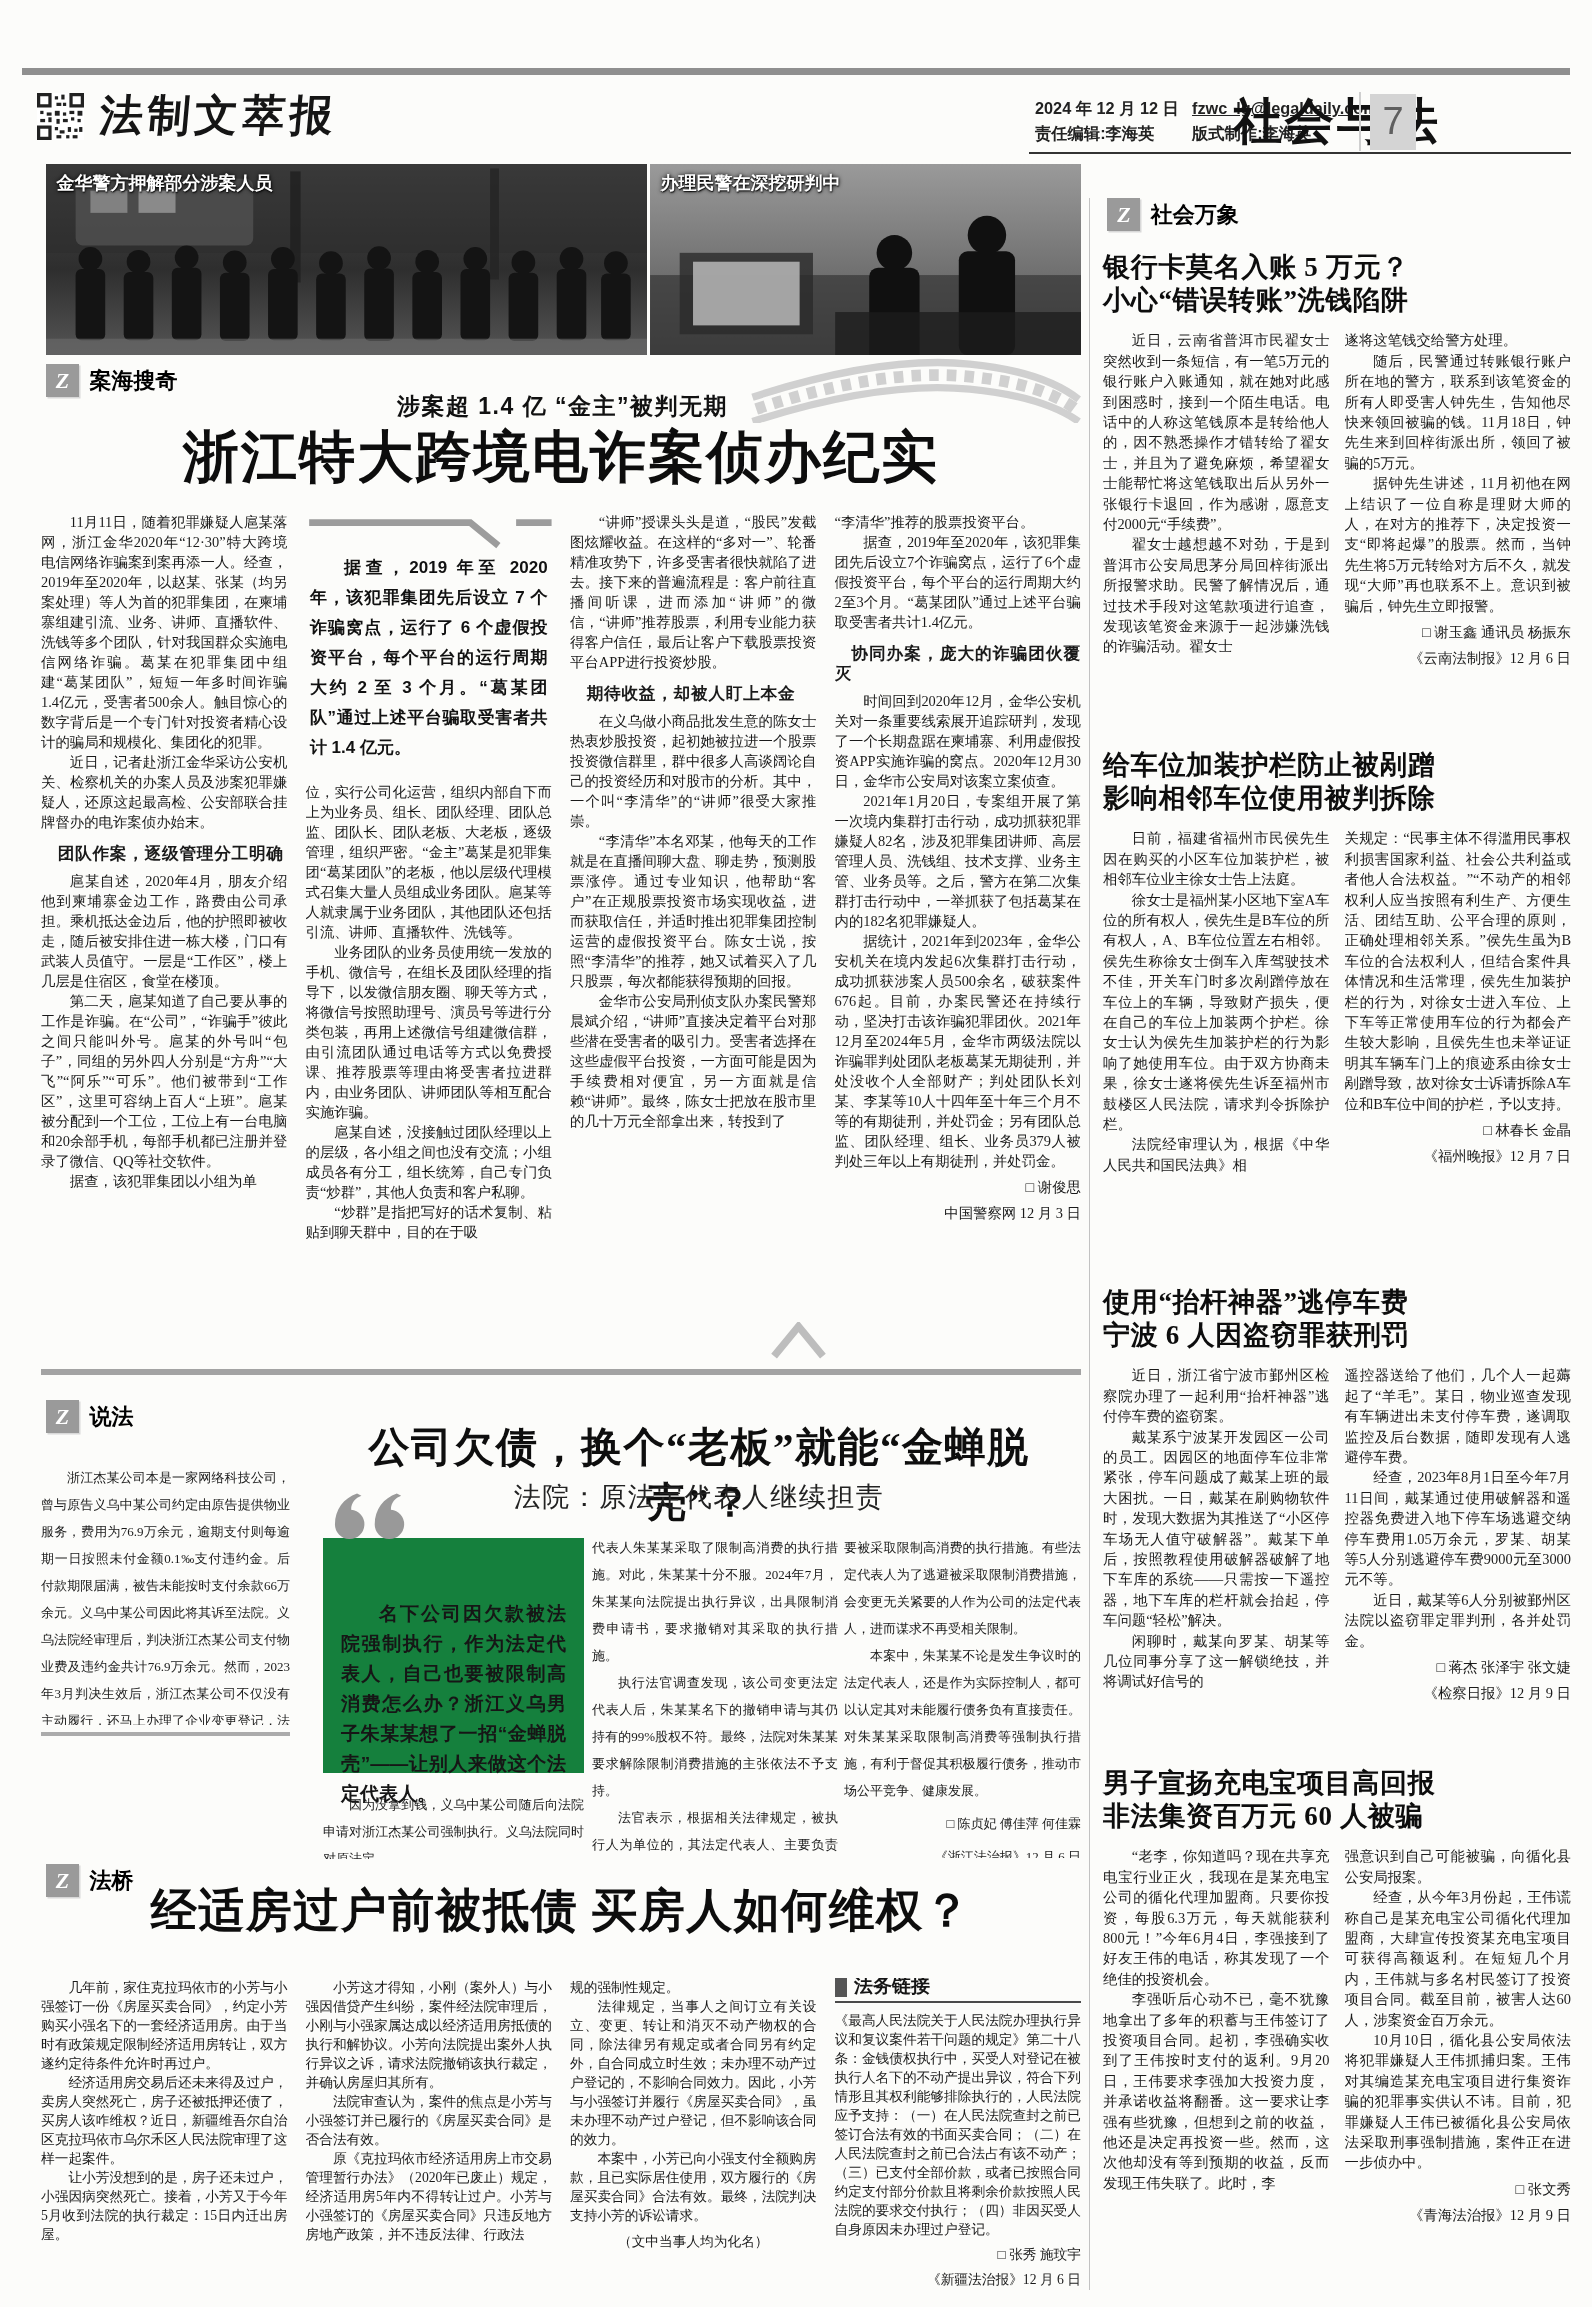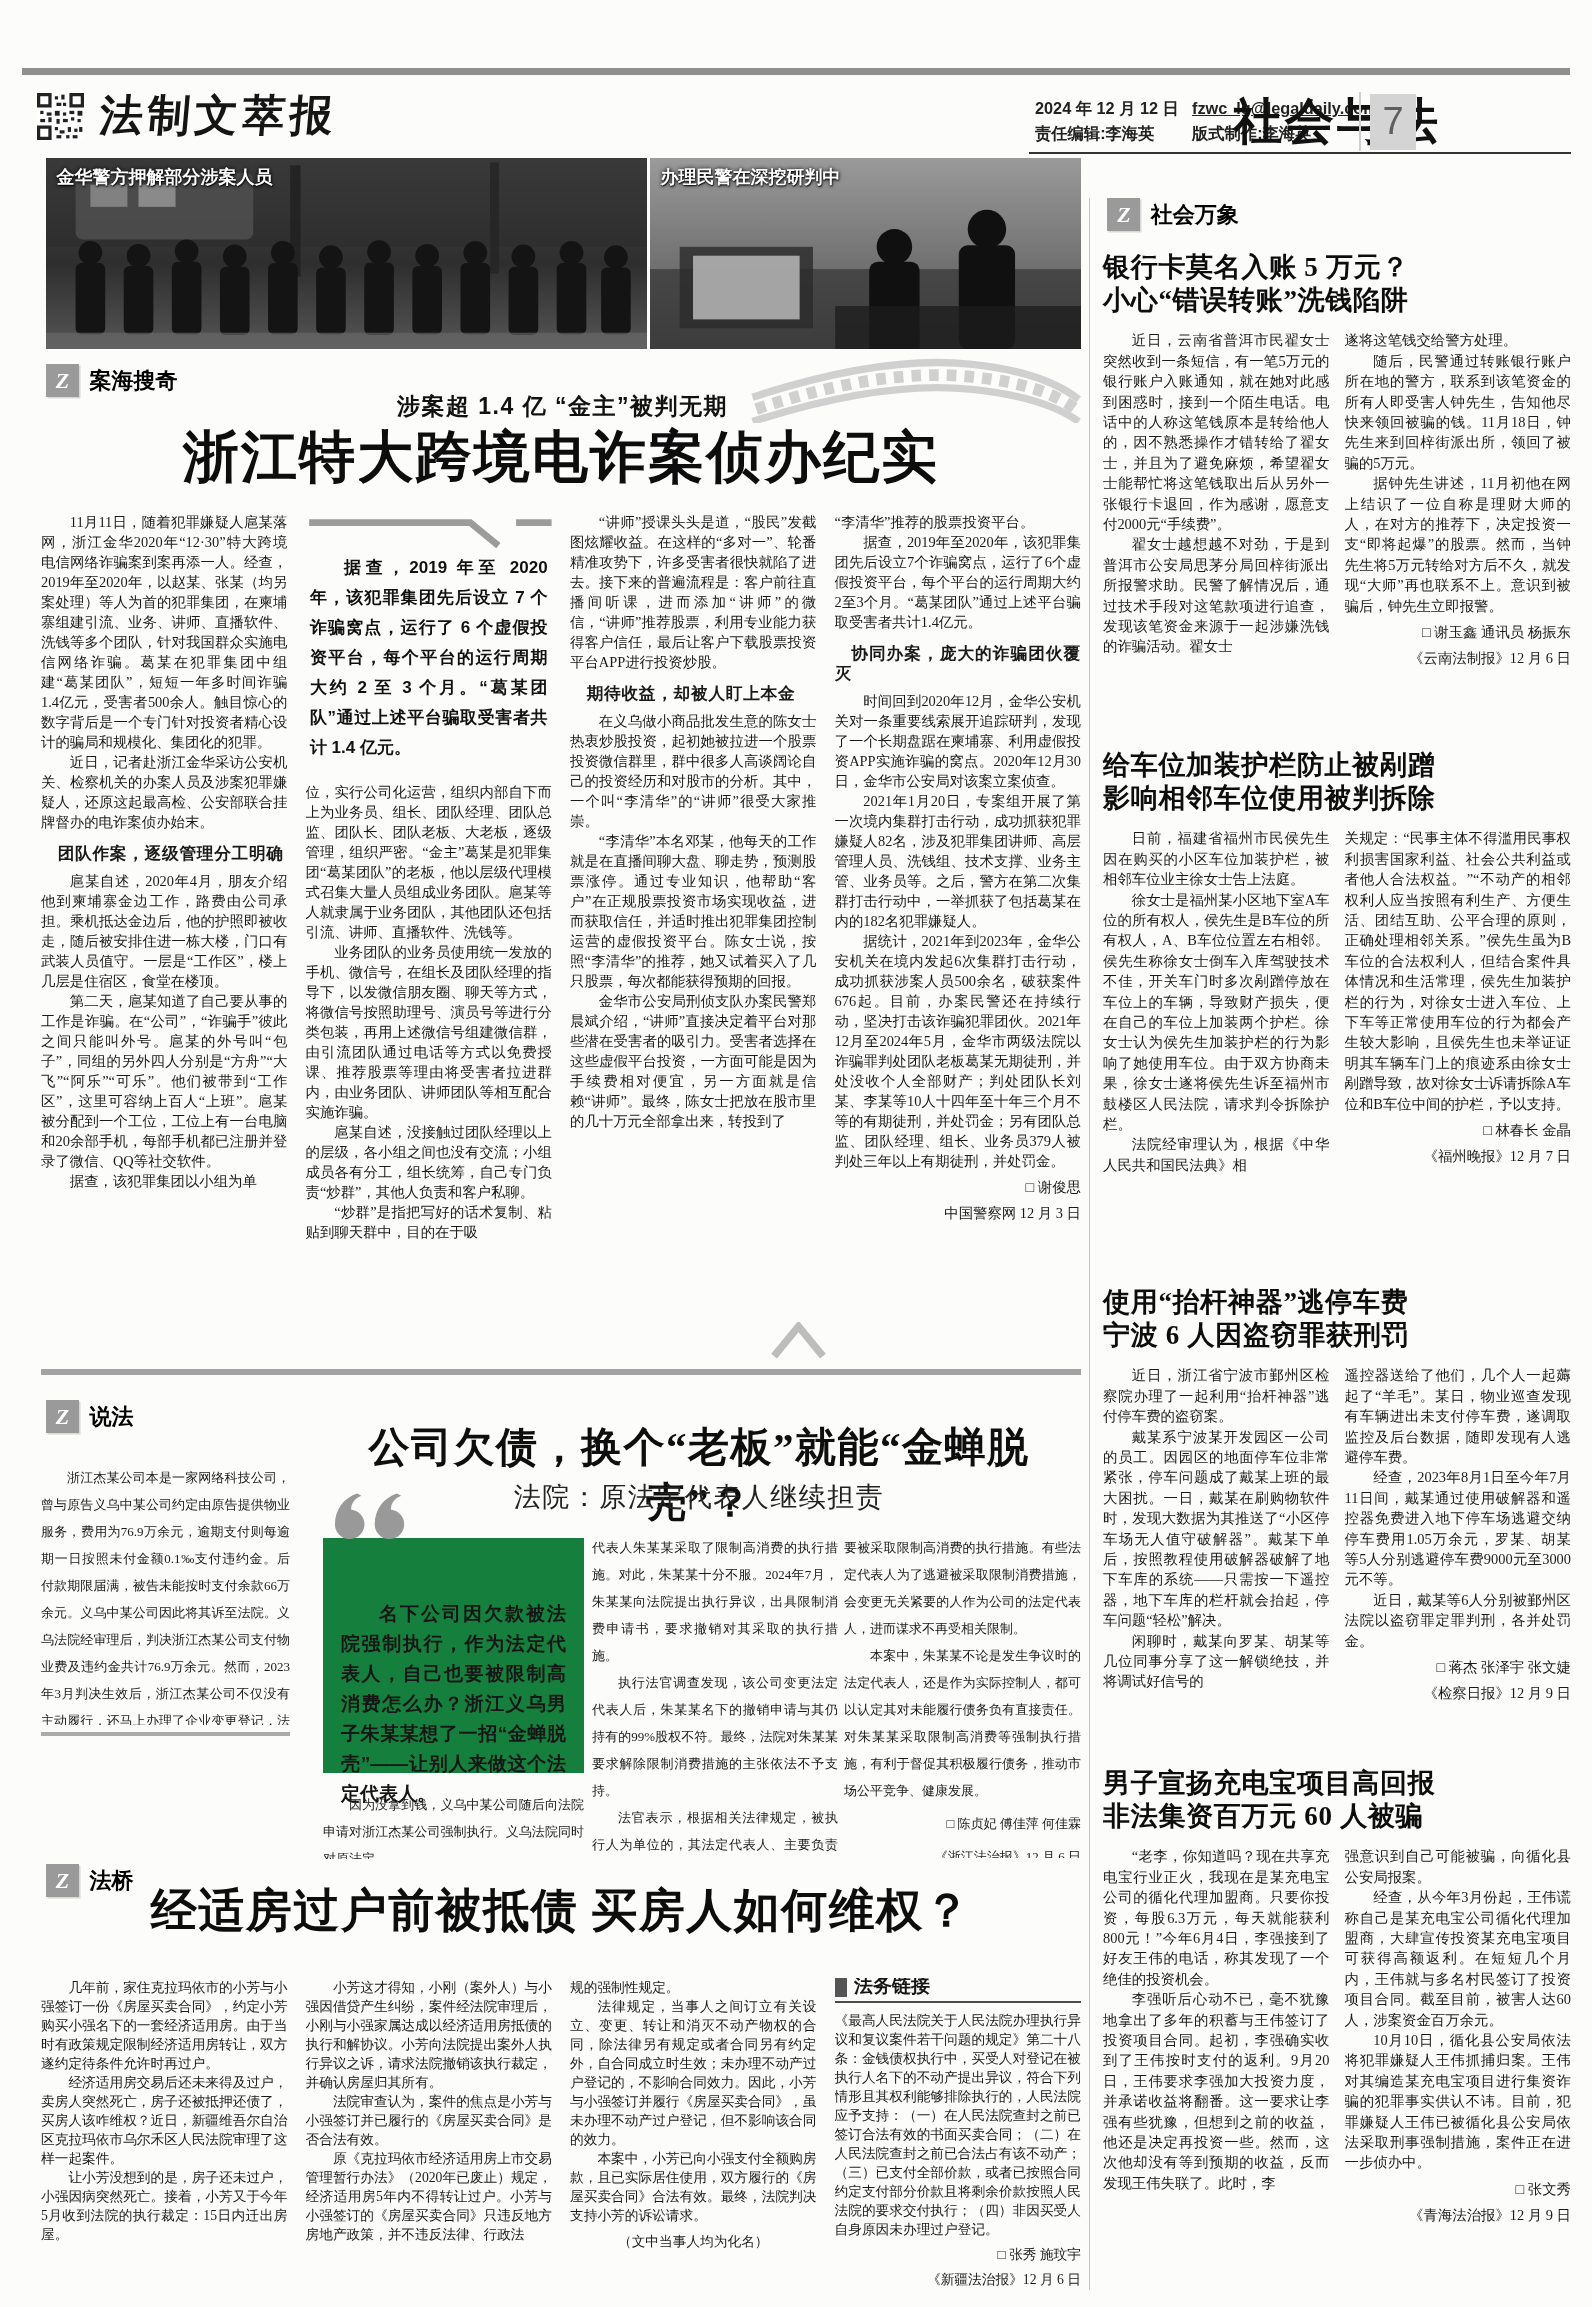--- a/index.html
+++ b/index.html
@@ -16,21 +16,21 @@
   .hdr-right{position:absolute;left:1035px;top:92px;width:536px;height:62px;}
   .hdr-meta{position:absolute;left:0;top:4.4px;font-size:16.3px;font-weight:bold;line-height:25px;color:#222;}
   .hdr-meta2{position:absolute;left:157px;top:4.4px;font-size:16.3px;font-weight:bold;line-height:25px;color:#222;}
   .hdr-email{text-decoration:underline;}
   .hdr-section{position:absolute;left:198px;top:-3px;font-size:49px;font-weight:900;letter-spacing:3px;color:#111;}
   .hdr-vline{position:absolute;left:324px;top:0px;width:1.5px;height:59px;background:#cfcfcf;}
   .hdr-pagebox{position:absolute;left:335px;top:1.5px;width:46px;height:56px;background:#d4d4d4;
     display:flex;align-items:center;justify-content:center;font-size:38px;color:#5f5f5f;}
   .hdr-rule{position:absolute;left:1029px;top:152px;width:542px;height:1.5px;background:#333;}
   
-  .photos{position:absolute;left:46px;top:158px;width:1035px;height:191px;display:flex;gap:3px;}
+  .photos{position:absolute;left:46px;top:164px;width:1035px;height:191px;display:flex;gap:3px;}
   .photo{position:relative;overflow:hidden;height:100%;}
   .photo.ph-left{width:601px;background:linear-gradient(180deg,#4a4a4a 0%,#2e2e2e 55%,#555 100%);}
   .photo.ph-right{flex:1;background:linear-gradient(180deg,#9a9a9a 0%,#6e6e6e 60%,#454545 100%);}
   .photo-caption{position:absolute;left:10.4px;top:7.4px;color:#fff;font-size:18px;font-weight:bold;
     text-shadow:0 0 4.4px #000,0.7px 0.7px 1.5px #000;z-index:3;}
   .photo svg{position:absolute;left:0;top:0;}
   
   .marker{display:flex;align-items:center;gap:10.4px;}
   .marker .zbox{width:33px;height:33px;background:#9a9a9a;color:#fff;display:flex;align-items:center;justify-content:center;
     font-size:22px;font-weight:900;font-style:italic;font-family:"Liberation Serif",serif;box-shadow:1.5px 1.5px 0 #d8d8d8;}

